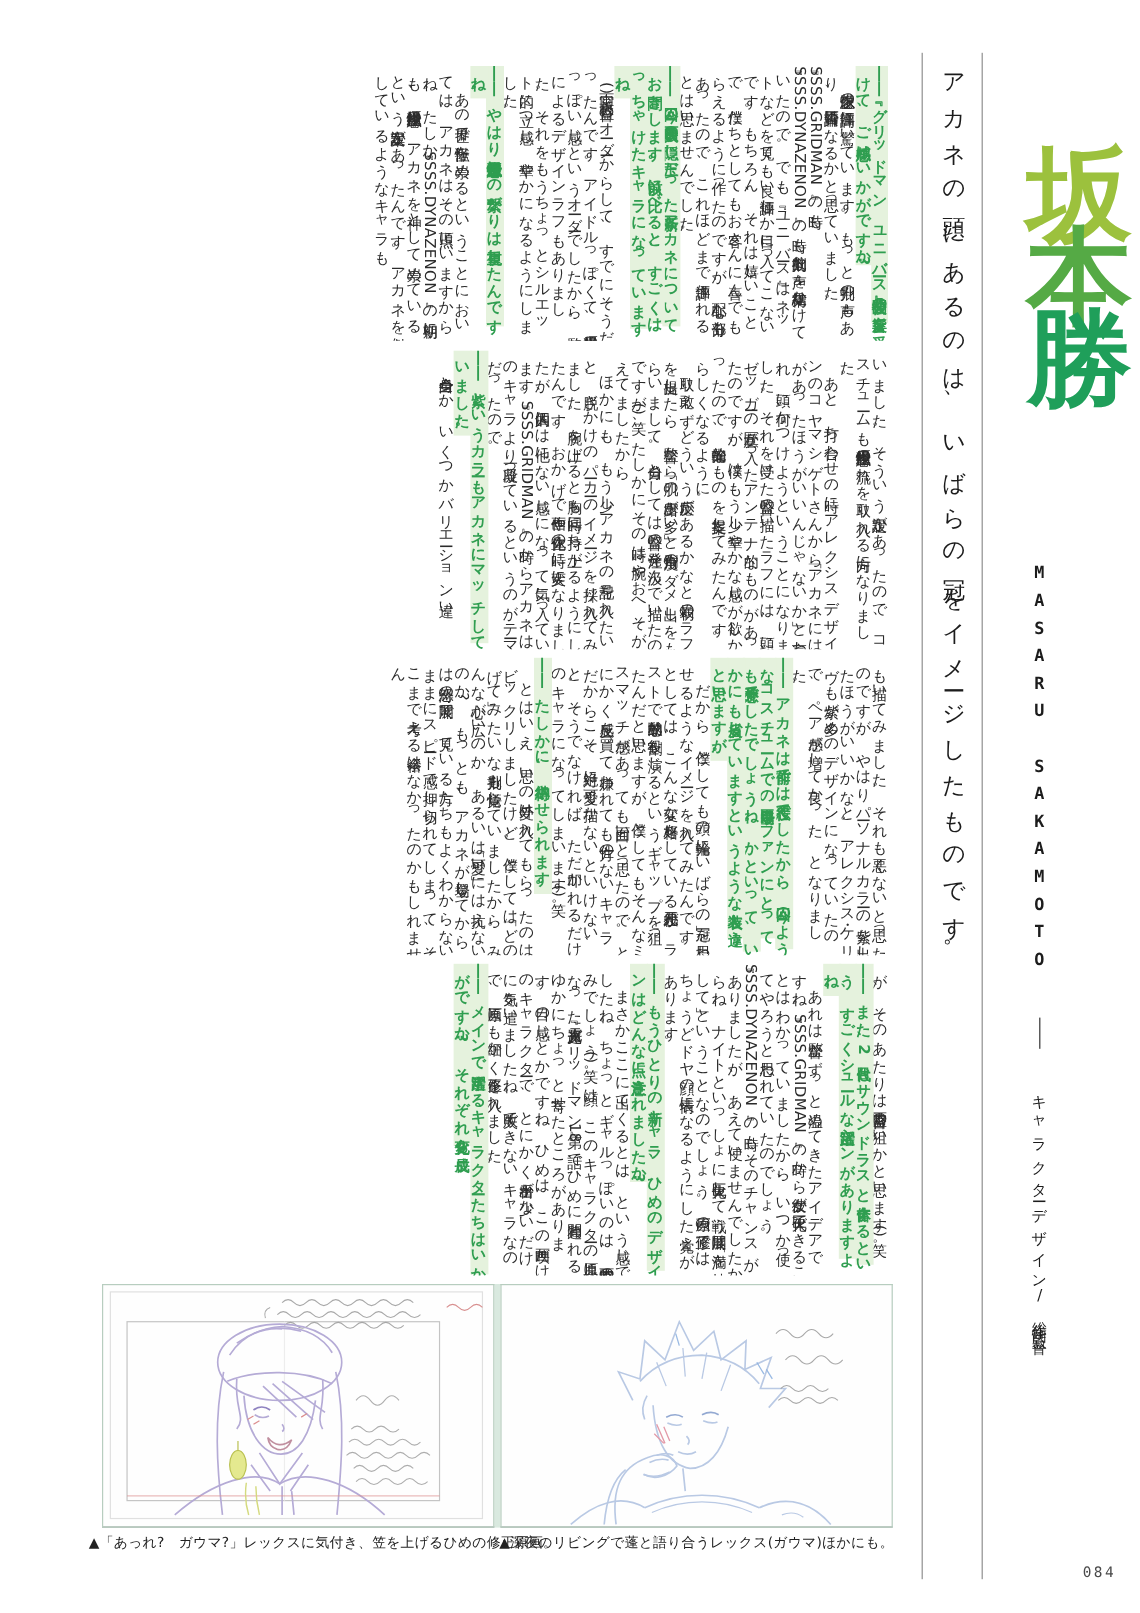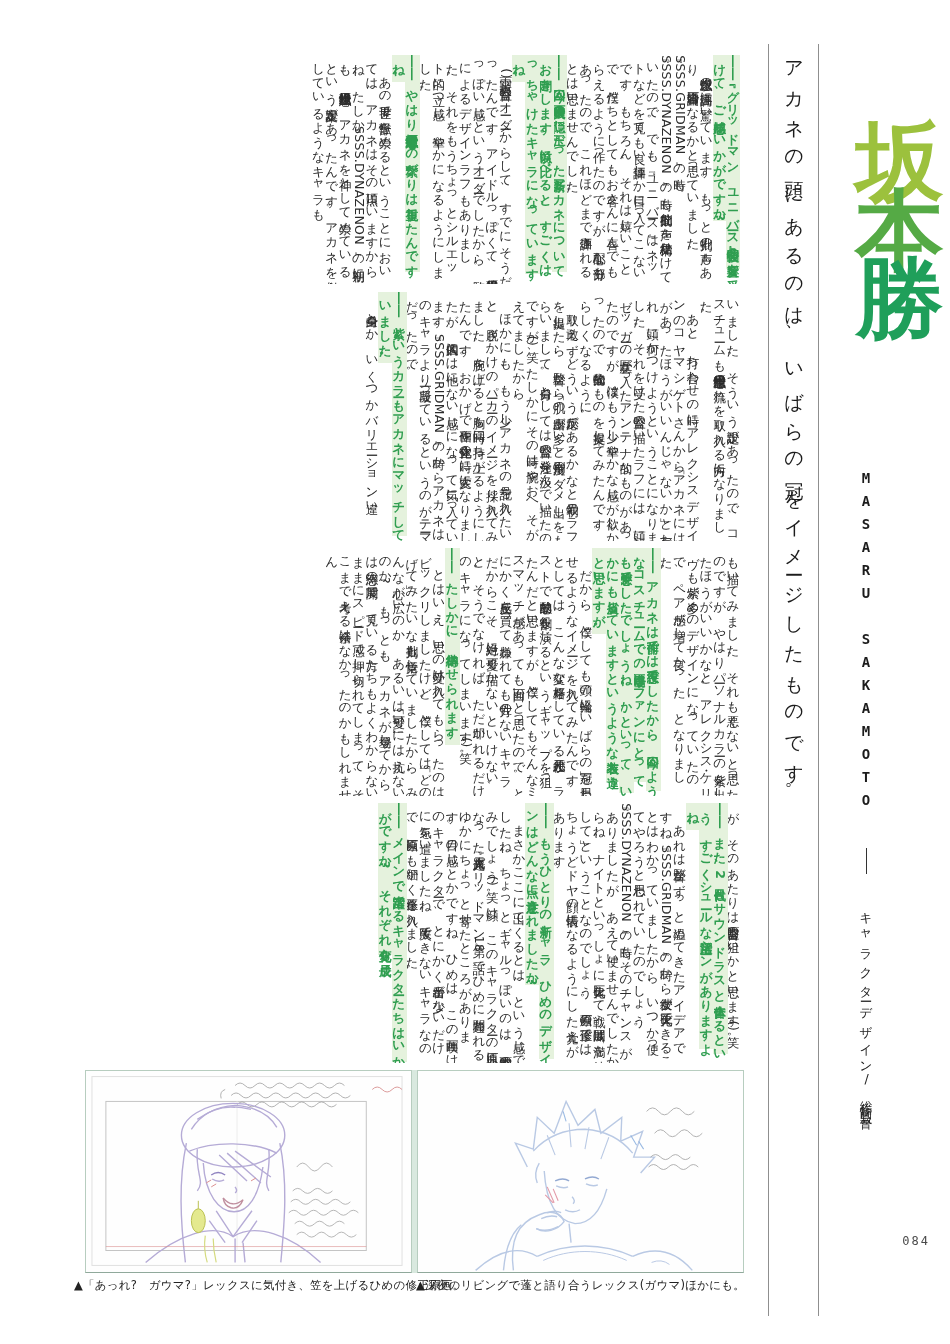--- a/index.html
+++ b/index.html
@@ -62,21 +62,21 @@
     border-bottom-color:#90a99b;position:relative;overflow:hidden;
   }
   .panel svg{display:block;width:100%;height:100%;}
   .caption{
     position:absolute;top:1278px;font-size:11.5px;font-weight:500;color:#222;
     letter-spacing:0.02em;
   }
   .caption.left{left:74px;}
   .caption.right{left:416px;}
   .page-number{
-    position:absolute;right:20px;top:1234px;
+    position:absolute;right:20px;top:1303px;
     font-family:"DejaVu Sans Mono","Liberation Mono",monospace;
     font-size:12px;color:#4a4a4a;letter-spacing:2px;
   }
 </style>
 </head>
 <body>
 
 <div class="title-vert">
   <span class="name-char" style="color: rgb(156, 193, 61);">坂</span><span class="name-char" style="color: rgb(85, 170, 69);">本</span><span class="name-char" style="color: rgb(31, 159, 90);">勝</span>
 </div>

